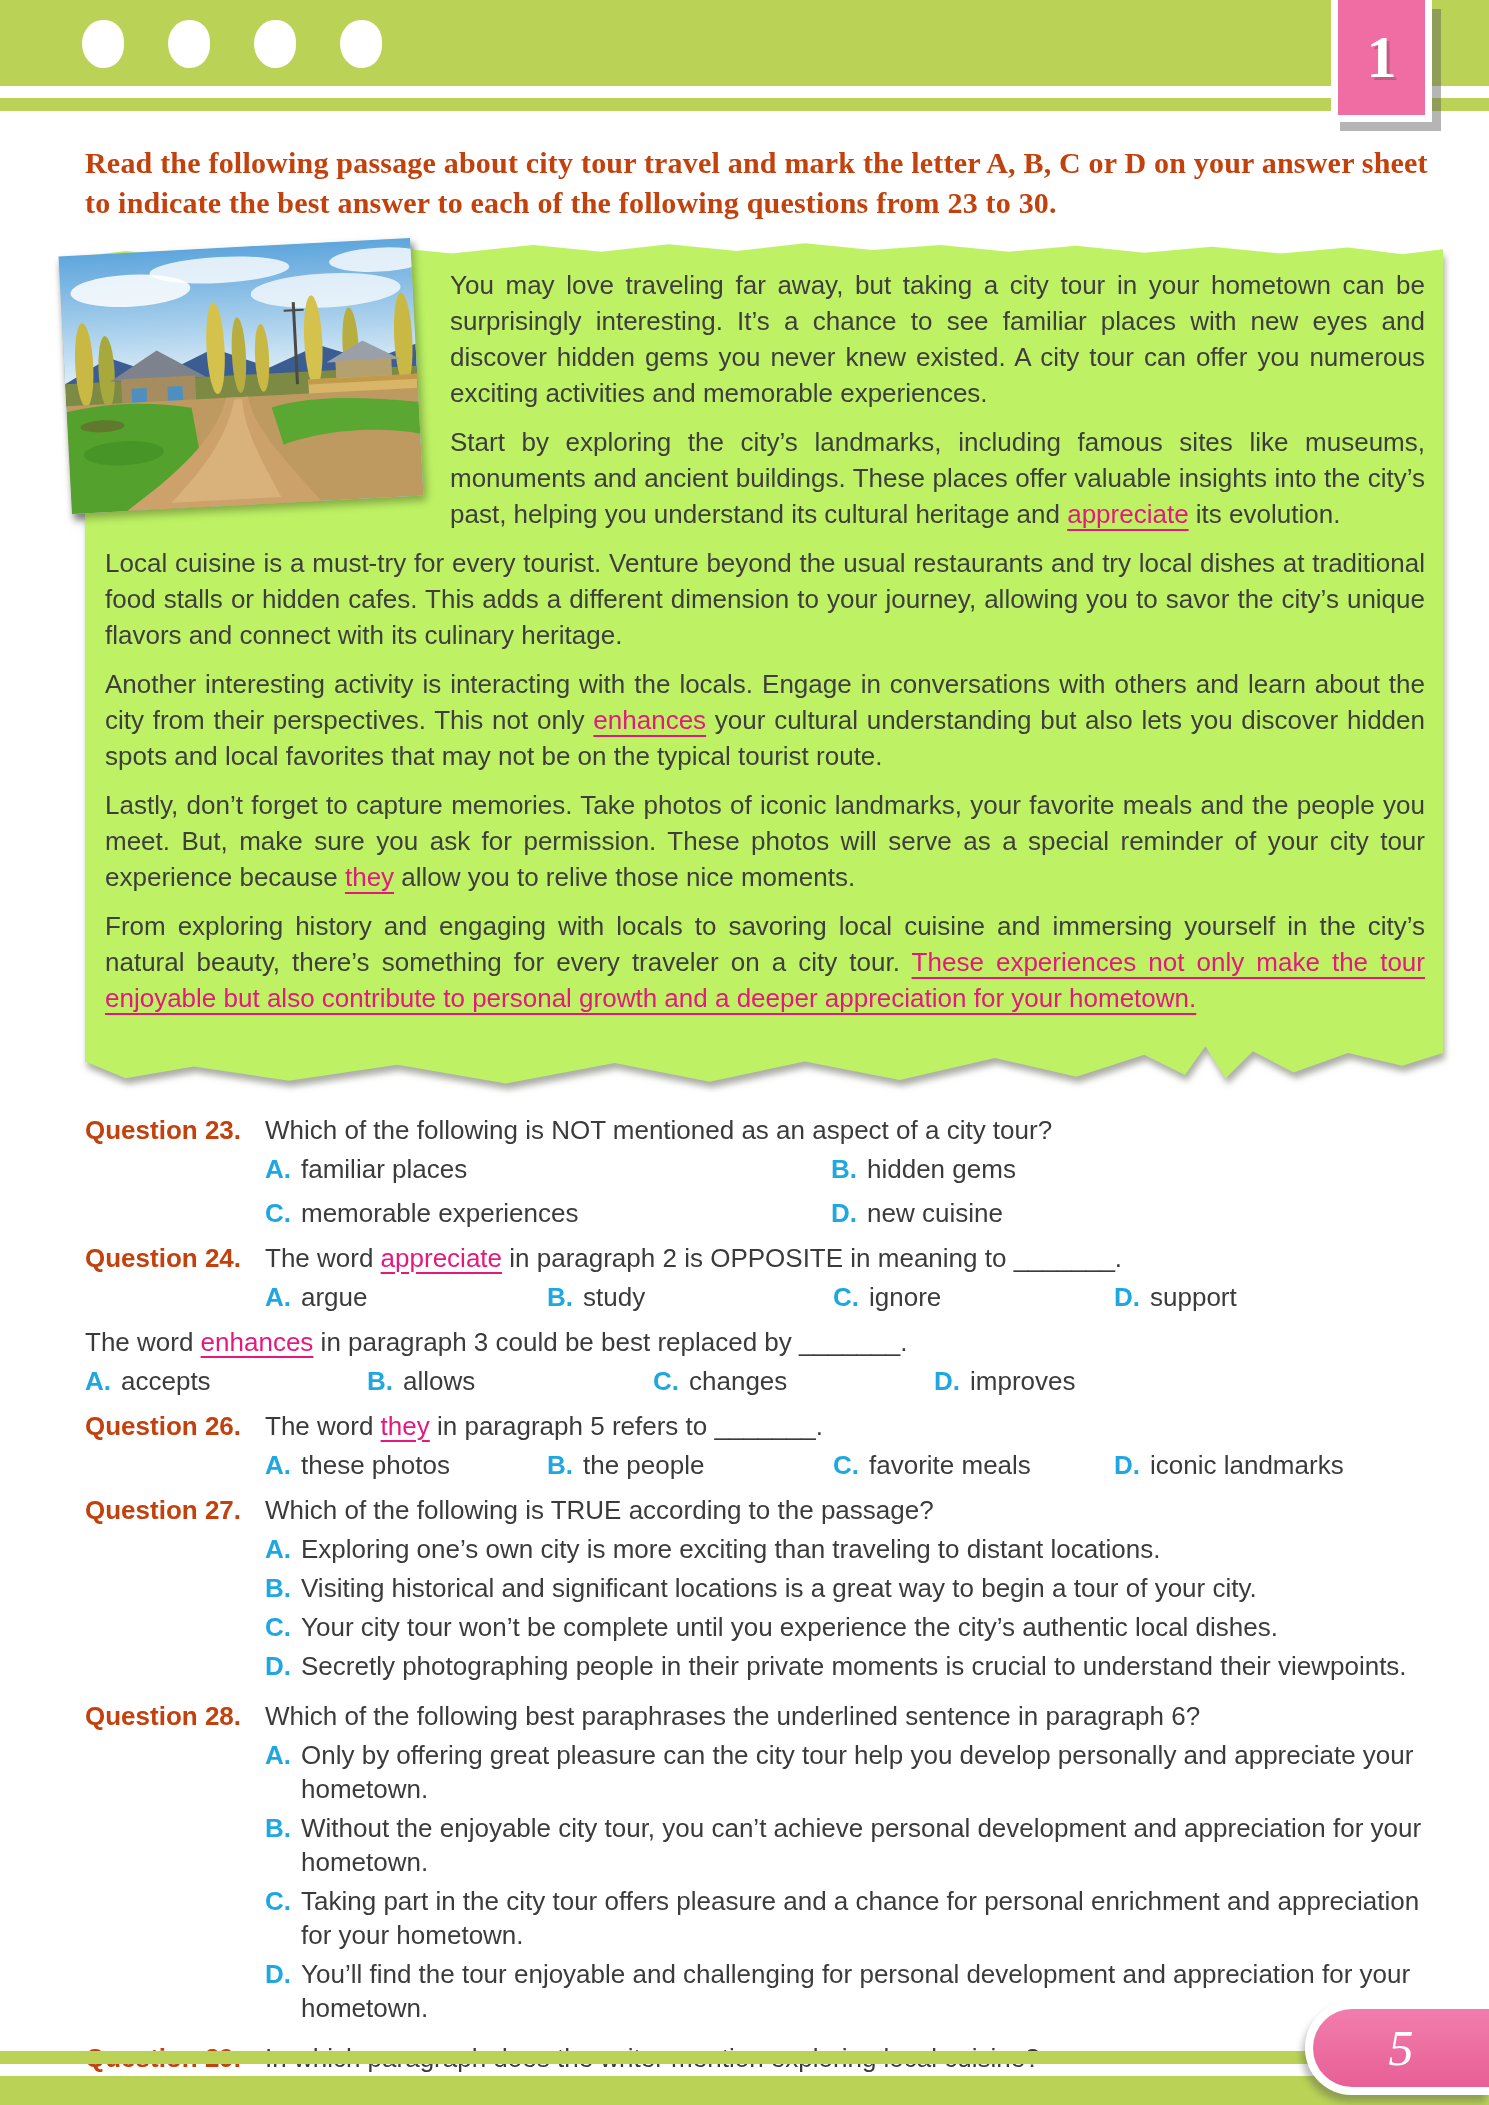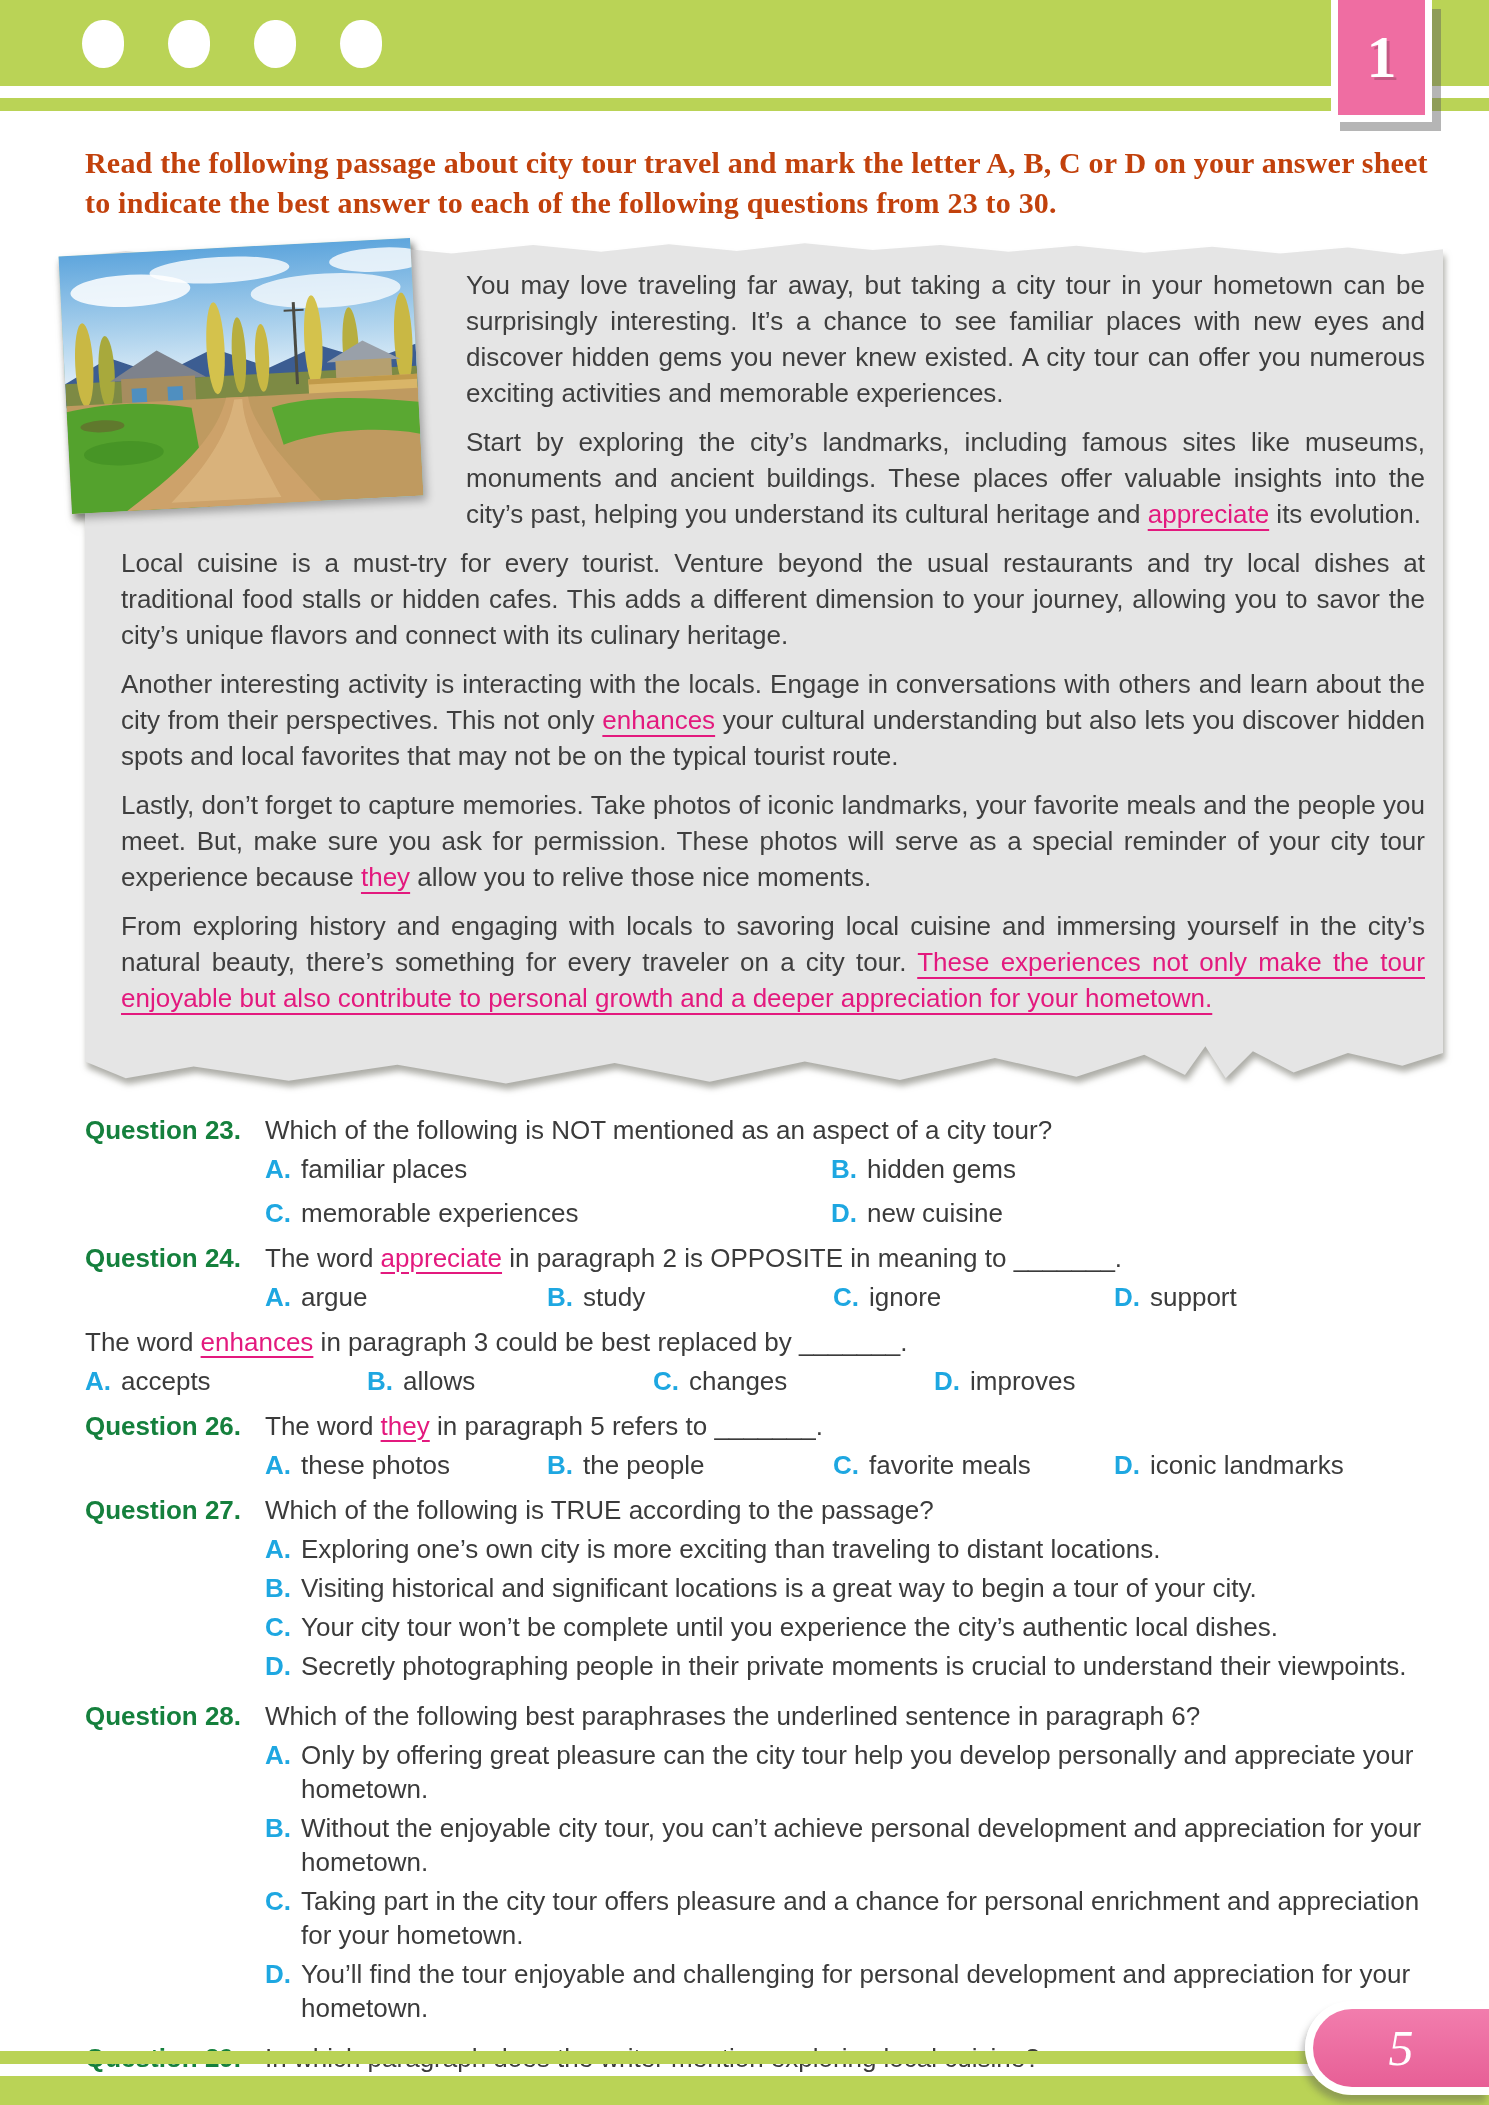--- a/index.html
+++ b/index.html
@@ -36,38 +36,38 @@
   }
   
   .content { position:absolute; left:85px; top:143px; width:1358px; }
   .page-heading {
     font-family:"Liberation Serif", serif; font-weight:bold; font-size:30px; line-height:1.33;
     color:#c2410c; letter-spacing:0.2px;
   }
   
   .passage-wrap { position:relative; margin-top:18px; filter:drop-shadow(2px 6px 3px rgba(105,105,95,0.55)); }
   .passage-box {
-    background:#e5e5e5; padding:26px 18px 58px 36px; min-height:740px;
+    background:#bef264; padding:26px 18px 58px 20px; min-height:740px;
     clip-path:polygon(0 1.8%,3% 1.2%,7% 1.9%,12% .9%,17% 1.7%,22% .7%,27% 1.5%,33% .5%,38% 1.3%,43% .4%,48% 1.2%,53% .3%,58% 1.1%,63% .5%,68% 1.3%,73% .6%,78% 1.4%,83% .7%,88% 1.5%,93% .8%,97% 1.6%,100% 1%,100% 96%,97% 97.5%,93% 96%,89% 98.3%,86% 95.8%,84% 99%,82.5% 95.2%,81% 98.6%,78% 96.2%,73% 98.8%,67% 96.6%,60% 99.2%,53% 97%,46% 99.4%,39% 97.2%,31% 99.6%,23% 97.4%,15% 99.3%,8% 97.6%,3% 99%,0 97%);
   }
   .para {
     font-size:26px; line-height:36px; color:#3e3e3e; text-align:justify; margin-bottom:13px;
   }
   .para.beside { margin-left:345px; }
   .hl { color:#e3197e; text-decoration:underline; text-decoration-thickness:2px; text-underline-offset:6px; }
   
   .photo {
     position:absolute; left:-20px; top:6px; width:352px; height:258px;
     transform:rotate(-3deg); z-index:3; box-shadow:3px 5px 9px rgba(0,0,0,0.3); background:#9cc; overflow:hidden;
   }
   .photo svg { display:block; width:100%; height:100%; }
   
   .questions { margin-top:26px; }
   .q { display:flex; margin-bottom:11px; }
-  .q-label { flex:none; width:180px; font-weight:bold; font-size:26px; line-height:34px; color:#15803d; }
+  .q-label { flex:none; width:180px; font-weight:bold; font-size:26px; line-height:34px; color:#c2410c; }
   .q-body { flex:1; min-width:0; }
   .q-text { font-size:26px; line-height:34px; color:#3b3b3b; }
   .q-text .hl { text-underline-offset:5px; }
   .opts { margin-top:5px; }
   .opts.cols-4 { display:grid; grid-template-columns:282px 286px 281px auto; row-gap:6px; }
   .opts.cols-2 { display:grid; grid-template-columns:566px auto; row-gap:10px; }
   .opts.stack .opt { margin-bottom:5px; }
   .opt { display:flex; font-size:26px; line-height:34px; color:#3b3b3b; }
   .opt .letter { flex:none; font-weight:bold; color:#1ea7e1; margin-right:10px; }
   .opt .otext { flex:1; min-width:0; }

